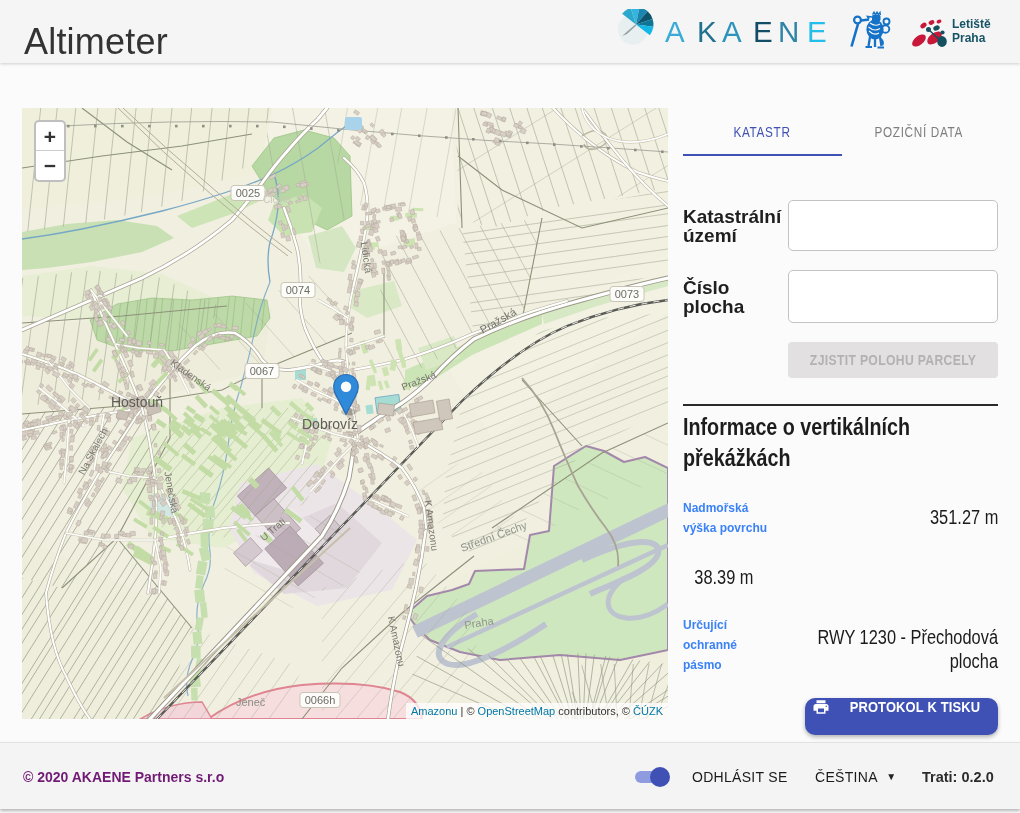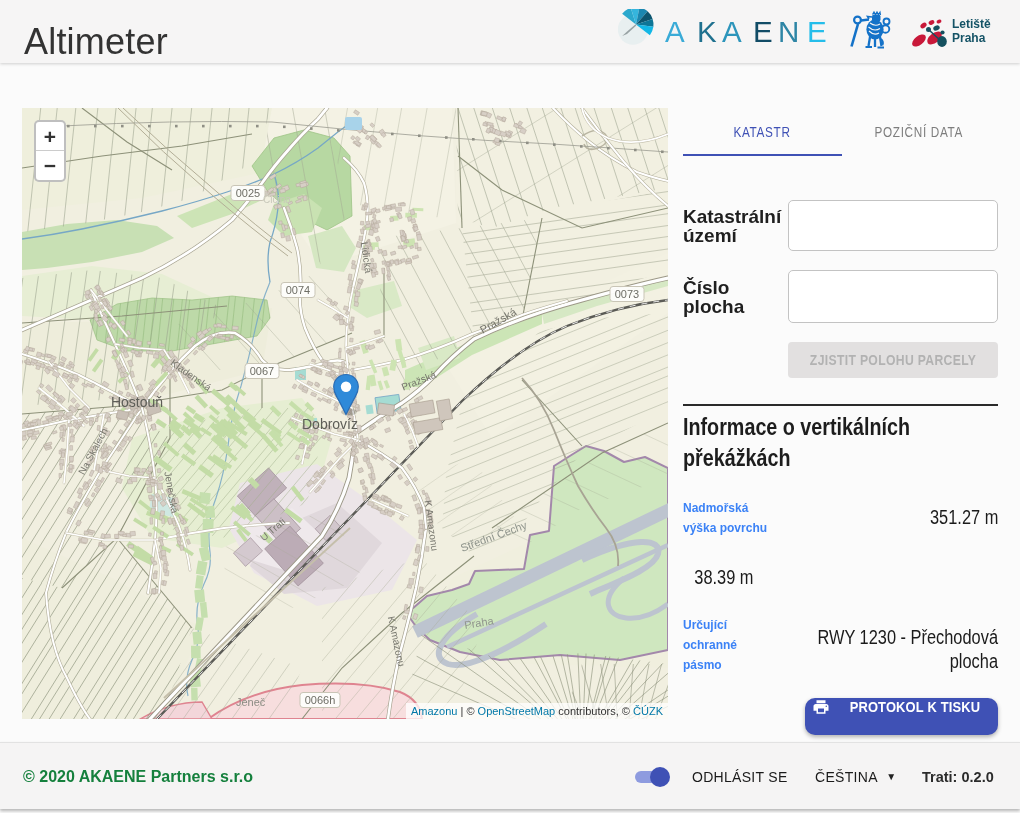--- a/index.html
+++ b/index.html
@@ -1964,21 +1964,21 @@
     </div>
   <div class="inforow" style="top:507px">
       <div class="ilabel">Určující<br>ochranné<br>pásmo</div>
       <div class="ival" style="margin-top:10px">RWY 1230 - Přechodová<br>plocha</div>
     </div>
   <div class="pbtn"><svg width="18" height="18" viewBox="0 0 24 24" fill="#fff">
         <path d="M19 8H5c-1.66 0-3 1.34-3 3v6h4v4h12v-4h4v-6c0-1.66-1.34-3-3-3zm-3 11H8v-5h8v5zm3-7c-.55 0-1-.45-1-1s.45-1 1-1 1 .45 1 1-.45 1-1 1zm-1-9H6v4h12V3z"></path>
       </svg>&nbsp;&nbsp;<b>PROTOKOL K TISKU</b></div>
 </div>
 <div class="footer">
-  <div class="item" style="left:23px;font-size:16px;font-weight:700;color:#15803d">© 2020 AKAENE Partners s.r.o</div>
+  <div class="item" style="left:23px;font-size:14px;font-weight:700;color:#701a75">© 2020 AKAENE Partners s.r.o</div>
   <div class="item" style="left:633px">
       <svg width="38" height="22" viewBox="0 0 38 22">
         <rect x="2" y="5" width="30" height="12" rx="6" fill="#8e9bdf"></rect>
         <circle cx="27" cy="11" r="10" fill="#3f51b5"></circle>
       </svg>
     </div>
   <div class="item" style="left:692px;font-size:14px;font-weight:500;color:#1b1b1b;letter-spacing:0.3px">ODHLÁSIT SE</div>
   <div class="item" style="left:815px;font-size:14px;font-weight:500;color:#1b1b1b;letter-spacing:0.3px">ČEŠTINA&nbsp;&nbsp;<span style="font-size:10px;color:#222">▼</span></div>
   <div class="item" style="left:922px;font-size:14.5px;font-weight:700;color:#2b2b2b">Trati: 0.2.0</div>
 </div>

